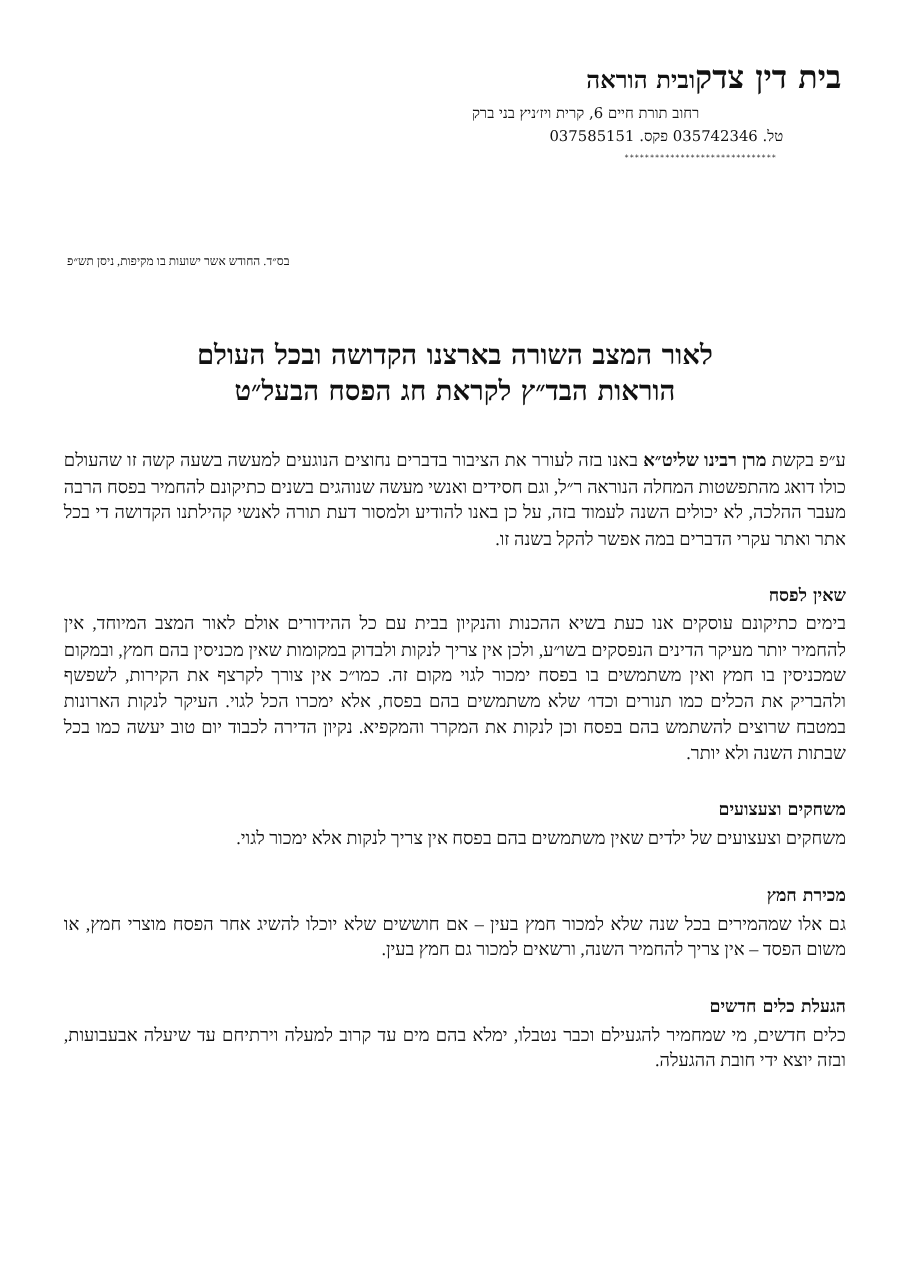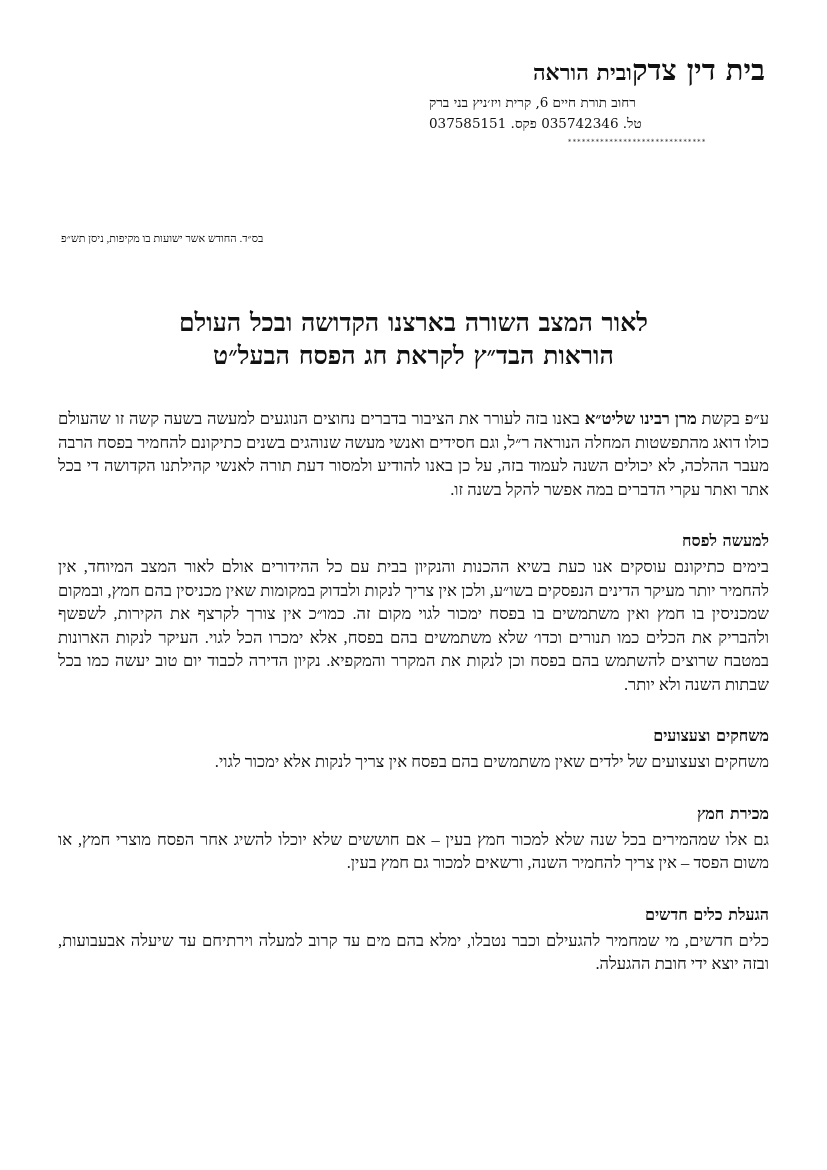--- a/index.html
+++ b/index.html
@@ -3,21 +3,21 @@
 <meta charset="utf-8">
 <style>
   html, body { margin: 0; padding: 0; background: #ffffff; }
   body { width: 827px; height: 1170px; position: relative; overflow: hidden; color: #111; }
   .page { position: absolute; inset: 0; direction: rtl; }
   .letterhead { position: absolute; right: 58px; top: 52px; width: 340px; text-align: center; font-family: "DejaVu Serif", serif; }
   .lh-name { font-family: "DejaVu Serif", serif; font-weight: bold; font-size: 29px; line-height: 36px; text-align: right; padding-right: 4px; letter-spacing: 0px; }
   .lh-name .small { font-size: 22px; }
   .lh-sub { font-size: 16.5px; line-height: 24px; margin-top: 8px; text-align: right; padding-right: 6px; }
   .lh-addr { font-size: 13.5px; line-height: 20px; margin-top: 2px; text-align: left; padding-right: 50px; }
-  .lh-tel { font-size: 13.5px; line-height: 22px; text-align: left; padding-right: 57px; }
+  .lh-tel { font-size: 13.5px; line-height: 22px; text-align: right; padding-right: 57px; }
   .lh-stars { font-family: "DejaVu Sans Mono", monospace; font-size: 7px; line-height: 16px; text-align: right; padding-right: 63px; letter-spacing: 0.4px; color: #333; }
   .dateline { position: absolute; left: 61px; top: 232px; width: 380px; text-align: left; direction: rtl; font-family: "Liberation Serif", serif; font-size: 11px; }
   .dateline span { direction: rtl; unicode-bidi: embed; }
   .title { position: absolute; left: 90px; right: 90px; top: 306px; text-align: center; font-family: "DejaVu Serif", serif; font-weight: bold; font-size: 25px; line-height: 33px; }
   .body { position: absolute; left: 58px; right: 58px; top: 407px; font-family: "Liberation Serif", serif; font-size: 16.5px; line-height: 23.5px; text-align: justify; text-align-last: right; }
   .para { margin: 0; }
   .section-title { font-family: "DejaVu Serif", serif; font-weight: bold; font-size: 16px; line-height: 24px; margin-top: 28px; margin-bottom: 2px; }
   .bold { font-weight: bold; }
 </style>
 </head>
@@ -35,21 +35,21 @@
   <div class="dateline"><span>בס״ד. החודש אשר ישועות בו מקיפות, ניסן תש״פ</span></div>
 
   <div class="title">
     <div>לאור המצב השורה בארצנו הקדושה ובכל העולם</div>
     <div>הוראות הבד״ץ לקראת חג הפסח הבעל״ט</div>
   </div>
 
   <div class="body">
     <p class="para"><span>ע״פ בקשת </span><span class="bold">מרן רבינו שליט״א</span><span> באנו בזה לעורר את הציבור בדברים נחוצים הנוגעים למעשה בשעה קשה זו שהעולם כולו דואג מהתפשטות המחלה הנוראה ר״ל, וגם חסידים ואנשי מעשה שנוהגים בשנים כתיקונם להחמיר בפסח הרבה מעבר ההלכה, לא יכולים השנה לעמוד בזה, על כן באנו להודיע ולמסור דעת תורה לאנשי קהילתנו הקדושה די בכל אתר ואתר עקרי הדברים במה אפשר להקל בשנה זו.</span></p>
 
-    <div class="section-title">למעשה לפסח</div>
+    <div class="section-title">שאין לפסח</div>
     <p class="para">בימים כתיקונם עוסקים אנו כעת בשיא ההכנות והנקיון בבית עם כל ההידורים אולם לאור המצב המיוחד, אין להחמיר יותר מעיקר הדינים הנפסקים בשו״ע, ולכן אין צריך לנקות ולבדוק במקומות שאין מכניסין בהם חמץ, ובמקום שמכניסין בו חמץ ואין משתמשים בו בפסח ימכור לגוי מקום זה. כמו״כ אין צורך לקרצף את הקירות, לשפשף ולהבריק את הכלים כמו תנורים וכדו׳ שלא משתמשים בהם בפסח, אלא ימכרו הכל לגוי. העיקר לנקות הארונות במטבח שרוצים להשתמש בהם בפסח וכן לנקות את המקרר והמקפיא. נקיון הדירה לכבוד יום טוב יעשה כמו בכל שבתות השנה ולא יותר.</p>
 
     <div class="section-title">משחקים וצעצועים</div>
     <p class="para">משחקים וצעצועים של ילדים שאין משתמשים בהם בפסח אין צריך לנקות אלא ימכור לגוי.</p>
 
     <div class="section-title">מכירת חמץ</div>
     <p class="para">גם אלו שמהמירים בכל שנה שלא למכור חמץ בעין – אם חוששים שלא יוכלו להשיג אחר הפסח מוצרי חמץ, או משום הפסד – אין צריך להחמיר השנה, ורשאים למכור גם חמץ בעין.</p>
 
     <div class="section-title">הגעלת כלים חדשים</div>
     <p class="para">כלים חדשים, מי שמחמיר להגעילם וכבר נטבלו, ימלא בהם מים עד קרוב למעלה וירתיחם עד שיעלה אבעבועות, ובזה יוצא ידי חובת ההגעלה.</p>

